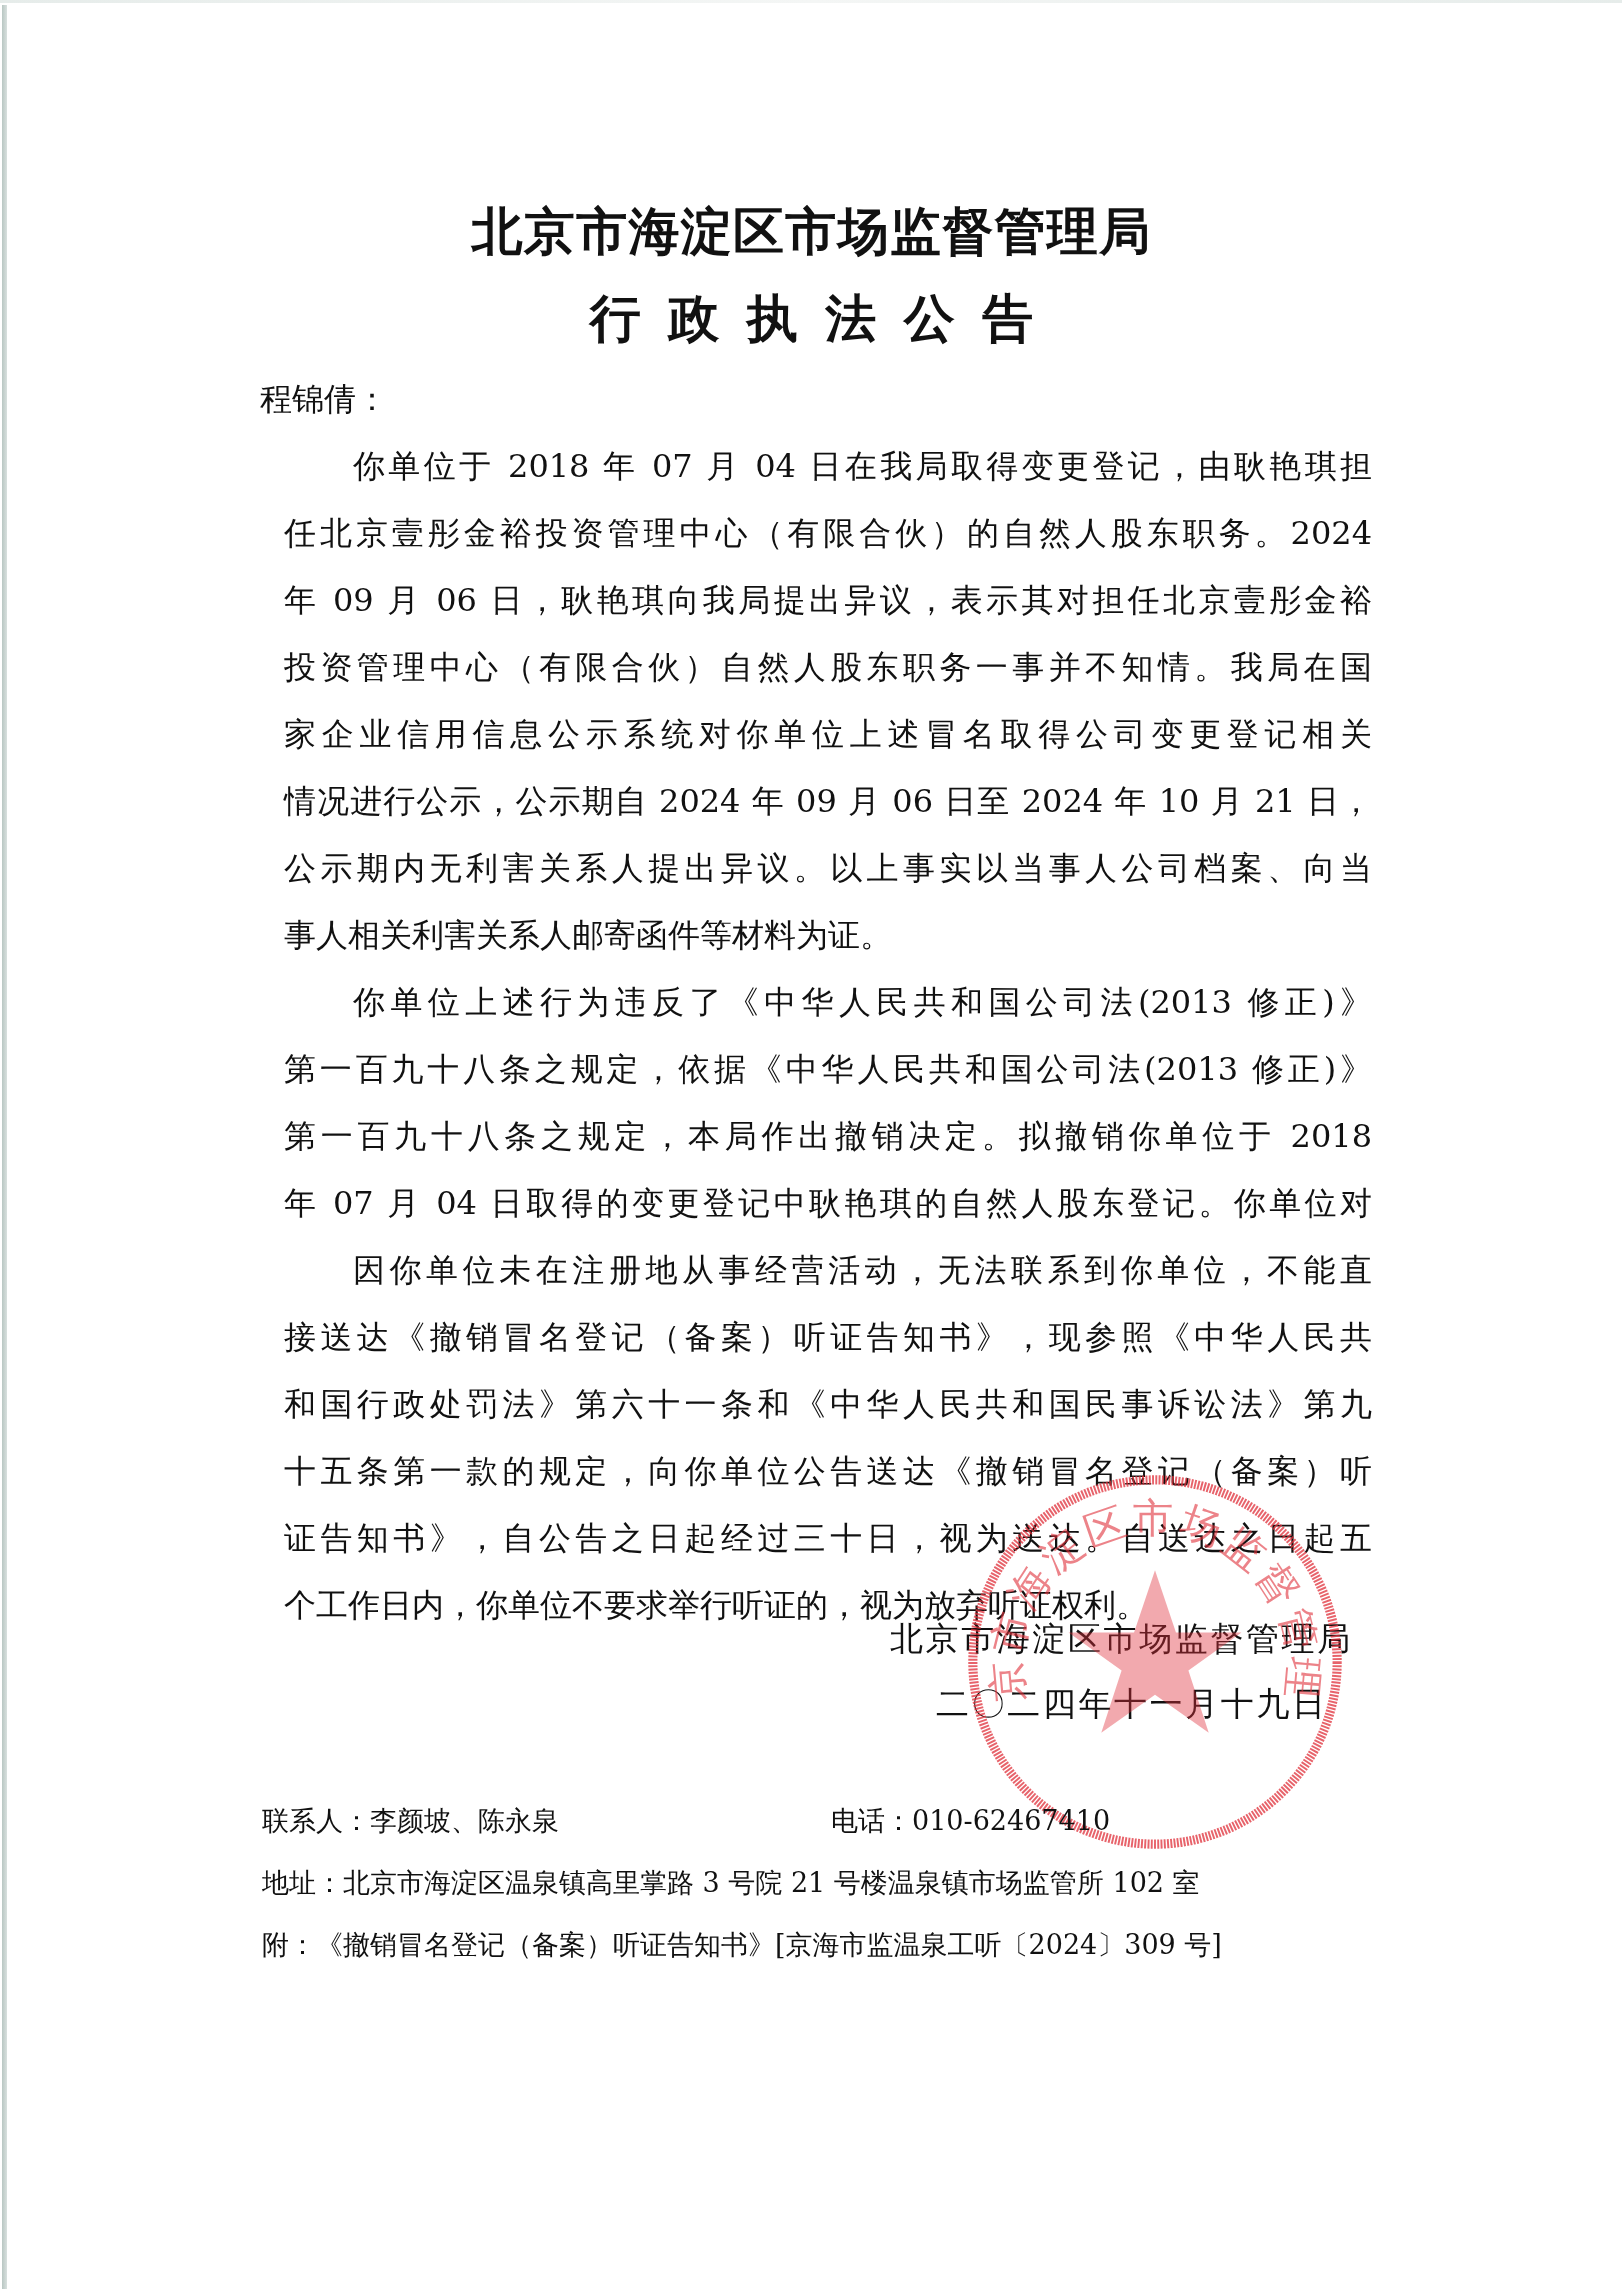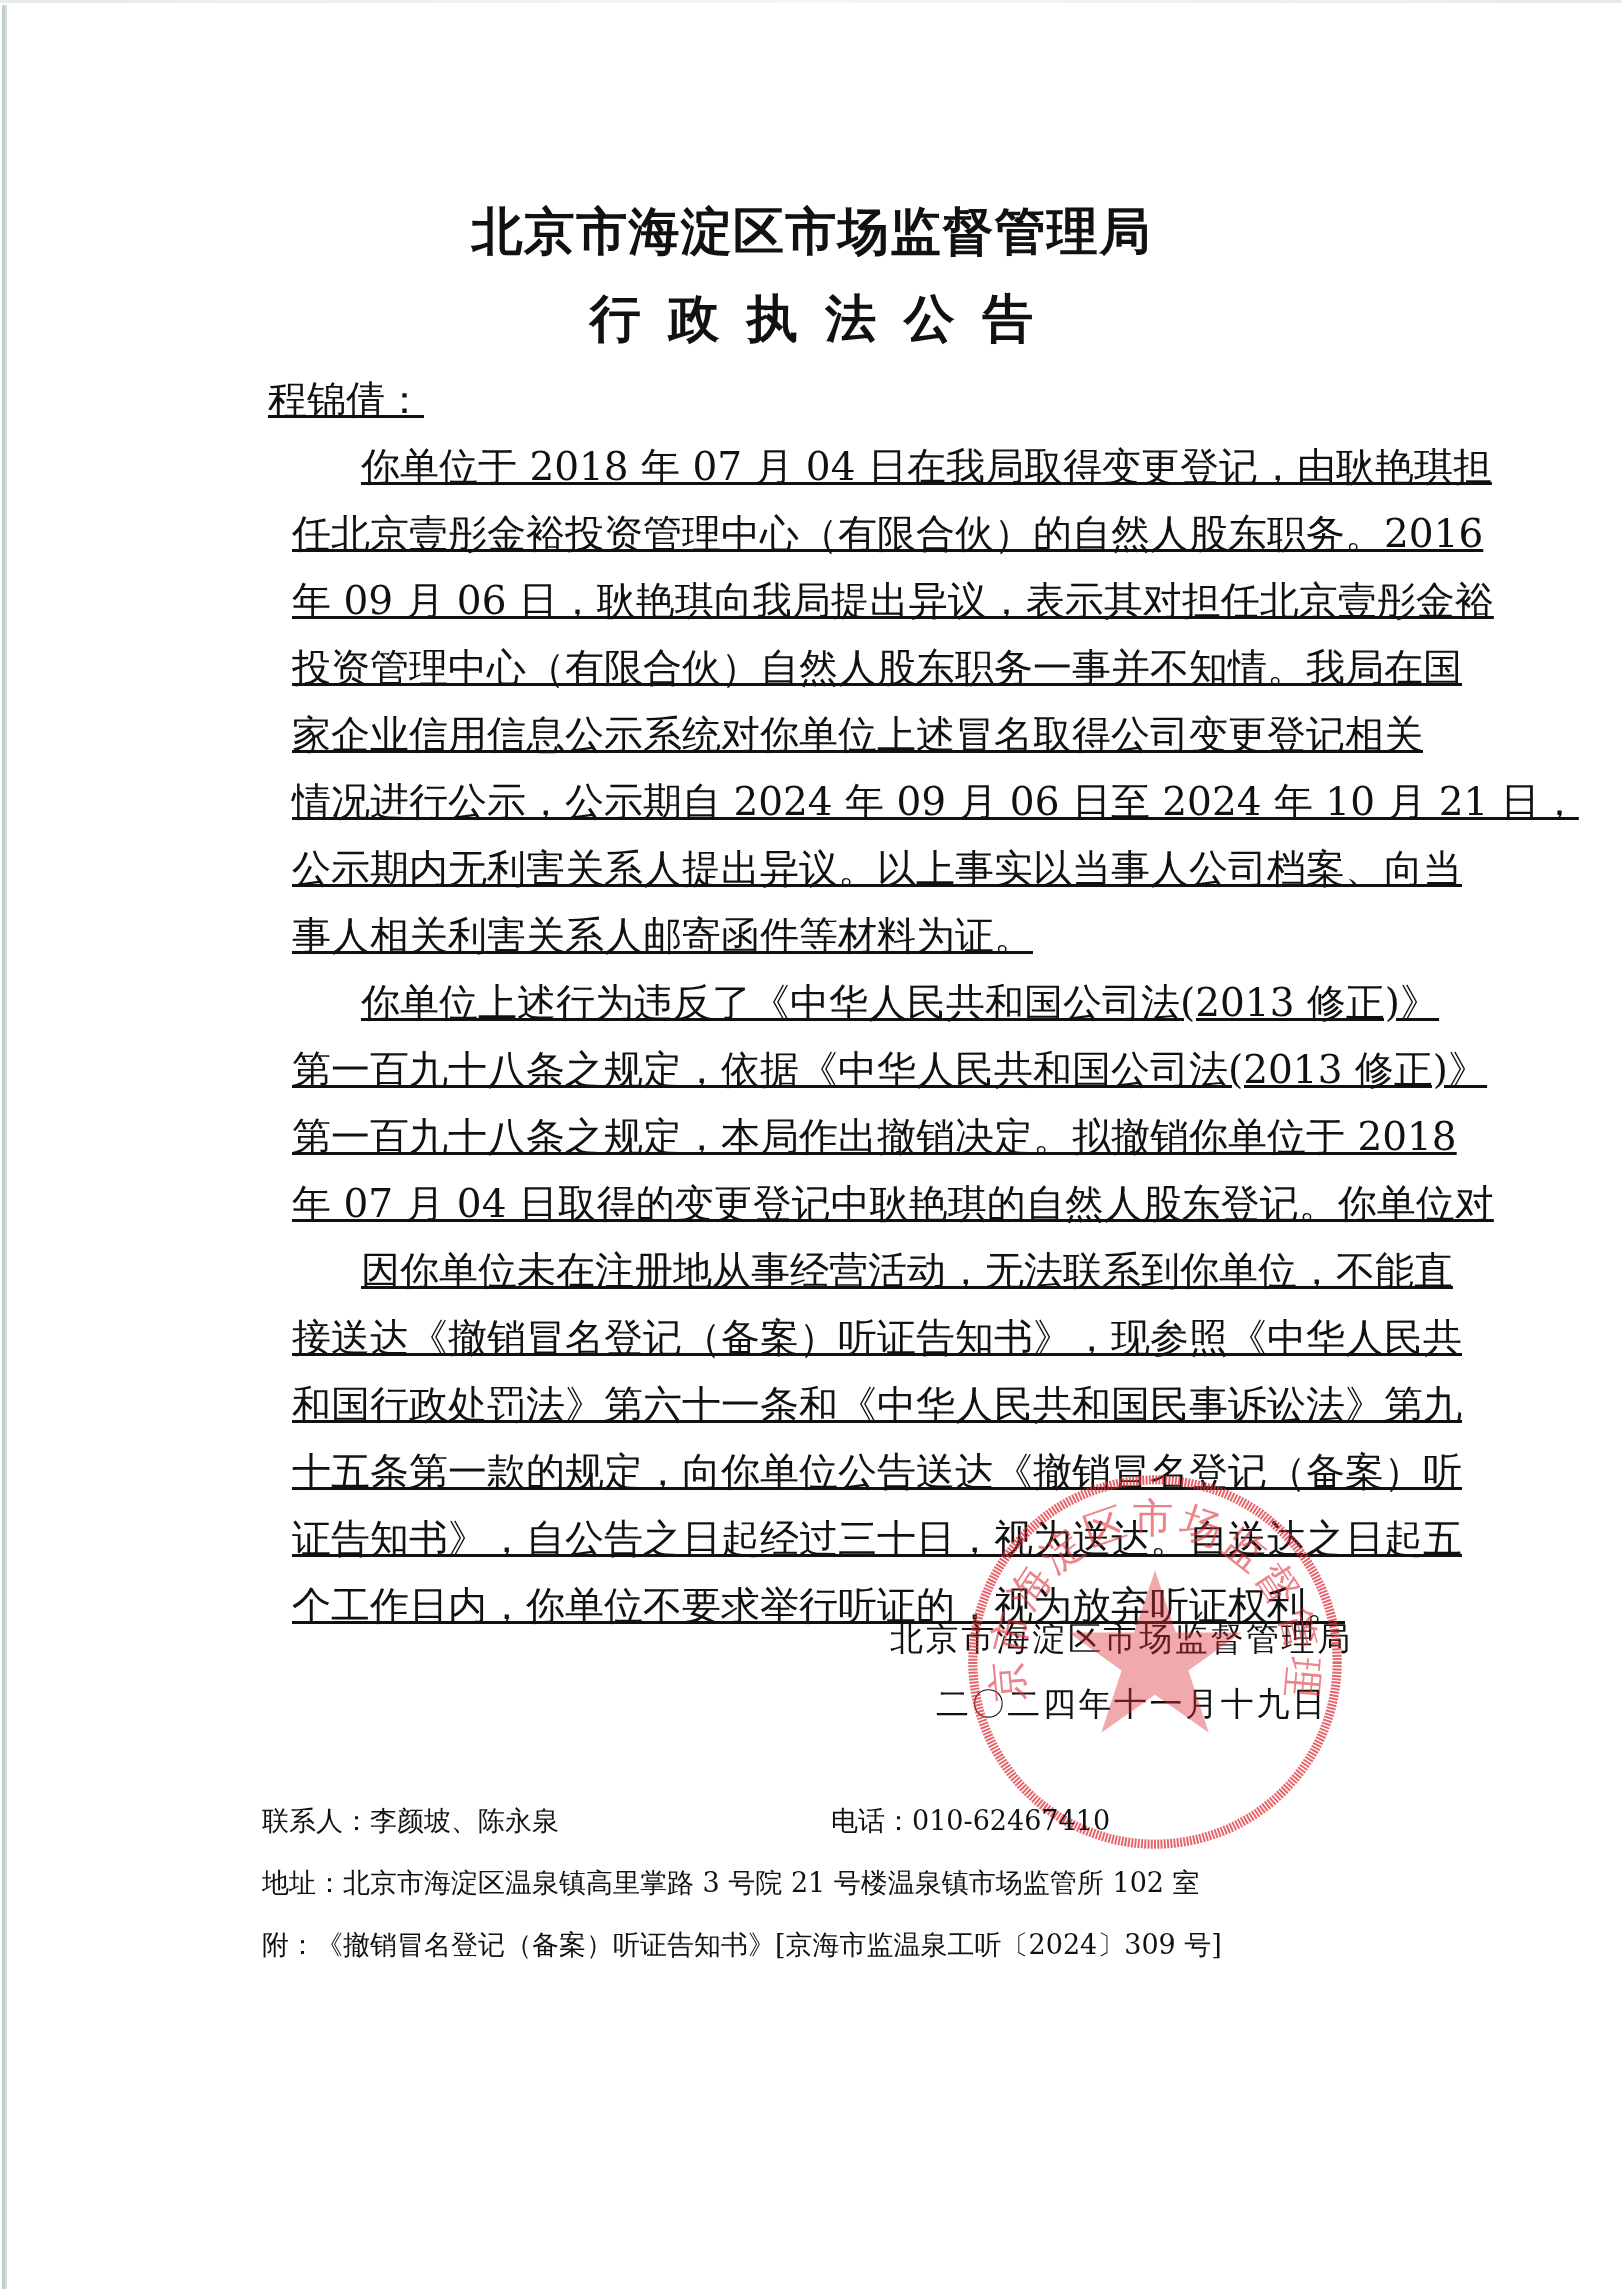--- a/index.html
+++ b/index.html
@@ -52,26 +52,25 @@
       font-family: "DejaVu Sans", "Liberation Sans", sans-serif;
       font-size: 51px;
       font-weight: bold;
       letter-spacing: 27.5px;
       line-height: 72px;
       padding-left: 27.5px;
       box-sizing: border-box;
     }
     .body-block {
       position: absolute;
-      left: 268px;
+      left: 260px;
       top: 366px;
       width: 1112px;
-      font-size: 39px;
+      font-size: 32px;
       line-height: 67px;
-      text-decoration: underline;
     }
     .line {
       display: block;
       white-space: nowrap;
       text-align: justify;
       text-align-last: justify;
       height: 67px;
       margin-left: 24px;
     }
     .line.last {
@@ -136,21 +135,21 @@
 <div class="scan-edge-left"></div>
 
 <div class="title-1">北京市海淀区市场监督管理局</div>
 <div class="title-2">行政执法公告</div>
 
 <div class="body-block">
   <span class="salutation">程锦倩：</span>
 
   <div>
     <span class="line indent">你单位于 2018 年 07 月 04 日在我局取得变更登记，由耿艳琪担</span>
-    <span class="line">任北京壹彤金裕投资管理中心（有限合伙）的自然人股东职务。2016</span>
+    <span class="line">任北京壹彤金裕投资管理中心（有限合伙）的自然人股东职务。2024</span>
     <span class="line">年 09 月 06 日，耿艳琪向我局提出异议，表示其对担任北京壹彤金裕</span>
     <span class="line">投资管理中心（有限合伙）自然人股东职务一事并不知情。我局在国</span>
     <span class="line">家企业信用信息公示系统对你单位上述冒名取得公司变更登记相关</span>
     <span class="line">情况进行公示，公示期自 2024 年 09 月 06 日至 2024 年 10 月 21 日，</span>
     <span class="line">公示期内无利害关系人提出异议。以上事实以当事人公司档案、向当</span>
     <span class="line last">事人相关利害关系人邮寄函件等材料为证。</span>
   </div>
 
   <div>
     <span class="line indent">你单位上述行为违反了《中华人民共和国公司法(2013 修正)》</span>

